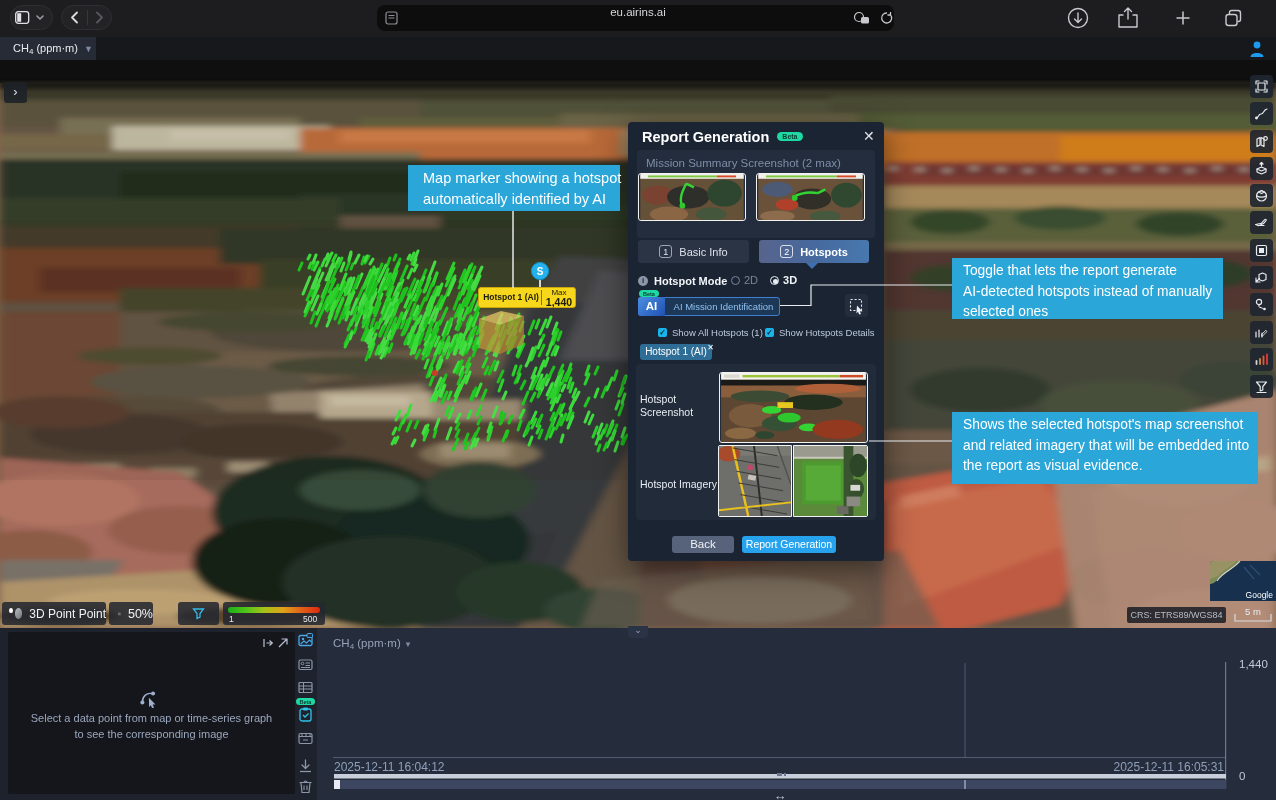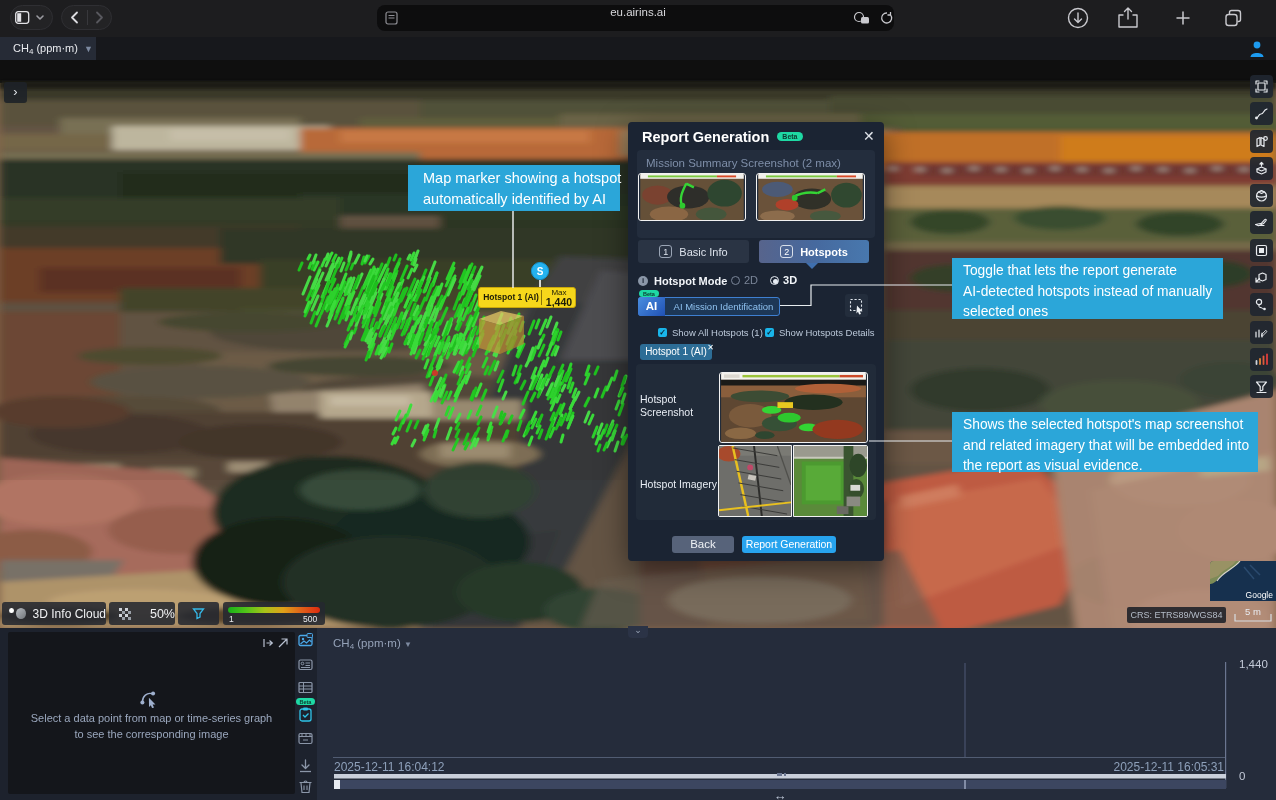--- a/index.html
+++ b/index.html
@@ -946,23 +946,23 @@
 <div class="rbtn">
           <svg width="15" height="15" viewBox="0 0 15 15" stroke-width="1.2" stroke-linecap="round" stroke-linejoin="round">
             <path d="M2.5 3 H12.5 L8.8 7.5 V11 L6.2 12 V7.5 Z" stroke="#e8ebef" fill="none"></path>
             <path d="M3 13.5 H12" stroke="#e8ebef"></path>
           </svg>
         </div>
 </div>
 <div class="pill" style="left:2px;top:542px;width:104px;height:23px;">
 <span style="width:5px;height:5px;border-radius:50%;background:#ffffff;margin-left:7px;margin-top:-6px;display:inline-block;"></span>
         <span style="width:11px;height:11px;border-radius:50%;background:linear-gradient(135deg,#b9bdc2,#707479);display:inline-block;margin:0 7px 0 2px;"></span>
-        <span style="font-size:12px;">3D Info Cloud</span>
+        <span style="font-size:12px;">3D Point Point</span>
       </div>
-<div class="pill" style="left:109px;top:542px;width:66px;height:23px;padding-left:9px;justify-content:space-between;">
+<div class="pill" style="left:109px;top:542px;width:44px;height:23px;padding-left:9px;">
 <svg width="14" height="14" viewBox="0 0 14 14">
           <rect x="1" y="1" width="3" height="3" fill="#cfd3d9"></rect>
           <rect x="7" y="1" width="3" height="3" fill="#cfd3d9"></rect>
           <rect x="4" y="4" width="3" height="3" fill="#9aa0a8"></rect>
           <rect x="10" y="4" width="3" height="3" fill="#9aa0a8"></rect>
           <rect x="1" y="7" width="3" height="3" fill="#cfd3d9"></rect>
           <rect x="7" y="7" width="3" height="3" fill="#cfd3d9"></rect>
           <rect x="4" y="10" width="3" height="3" fill="#9aa0a8"></rect>
           <rect x="10" y="10" width="3" height="3" fill="#9aa0a8"></rect>
         </svg>
@@ -1156,21 +1156,21 @@
 <div class="abs" style="left:114px;top:414px;width:94px;height:17px;background:#27a3ee;border-radius:3px;color:#fff;font-size:10.5px;text-align:center;line-height:17px;white-space:nowrap;">Report Generation</div>
   </div>
 
   <svg class="abs" style="left:0;top:0;pointer-events:none;z-index:30;" width="1276" height="800" viewBox="0 0 1276 800">
 <path d="M513 211 V288" stroke="#f2f4f6" stroke-width="1.4" fill="none"></path>
 <path d="M780 305.5 H811 V285 H952" stroke="#e8ecef" stroke-width="1.2" fill="none"></path>
 <path d="M869 441 H952" stroke="#e8ecef" stroke-width="1.2" fill="none"></path>
 </svg>
 <div class="note" style="left:408px;top:165px;width:212px;height:46px;z-index:31;padding:3px 0 0 15px;white-space:nowrap;font-size:14.5px;">Map marker showing a hotspot<br>automatically identified by AI</div>
 <div class="note" style="left:952px;top:258px;width:271px;height:61px;z-index:31;padding:3px 0 0 11px;white-space:nowrap;font-size:13.8px;">Toggle that lets the report generate<br>AI-detected hotspots instead of manually<br>selected ones</div>
-<div class="note" style="left:952px;top:412px;width:306px;height:60px;z-index:31;padding:3px 0 0 11px;white-space:nowrap;font-size:13.8px;">Shows the selected hotspot's map screenshot<br>and related imagery that will be embedded into<br>the report as visual evidence.</div>
+<div class="note" style="left:952px;top:412px;width:306px;height:72px;z-index:31;padding:3px 0 0 11px;white-space:nowrap;font-size:13.8px;">Shows the selected hotspot's map screenshot<br>and related imagery that will be embedded into<br>the report as visual evidence.</div>
 
   <div class="bottom">
     <div class="leftpanel"></div>
 <svg class="abs" style="left:263px;top:10px;" width="26" height="10" viewBox="0 0 26 10">
 <path d="M1 1 V9 M3.5 5 H9 M6.5 2.5 L9.3 5 L6.5 7.5" stroke="#b9c2d2" stroke-width="1.2" fill="none"></path>
 <path d="M16 9 L24 1 M18.5 1 H24 V6.5" stroke="#b9c2d2" stroke-width="1.2" fill="none"></path>
 </svg>
 <svg class="abs" style="left:140px;top:62px;" width="19" height="18" viewBox="0 0 16 15">
 <path d="M2 10 C2 5 6 2 10 3" stroke="#9fb0ce" stroke-width="1.2" fill="none"></path>
 <circle cx="11" cy="2.8" r="1.7" fill="#9fb0ce"></circle>

